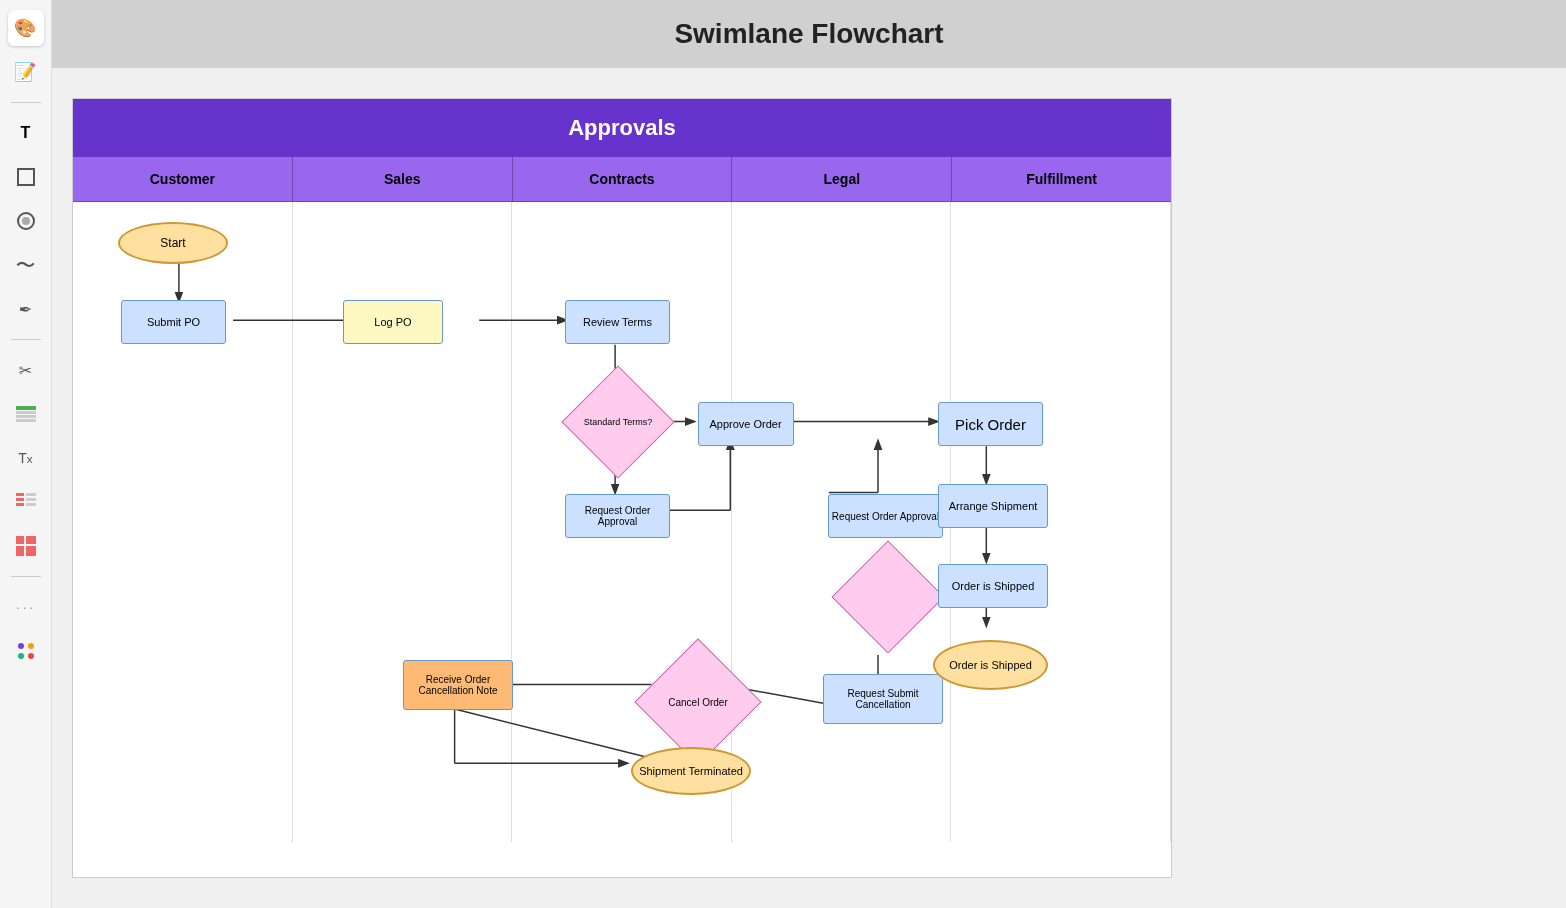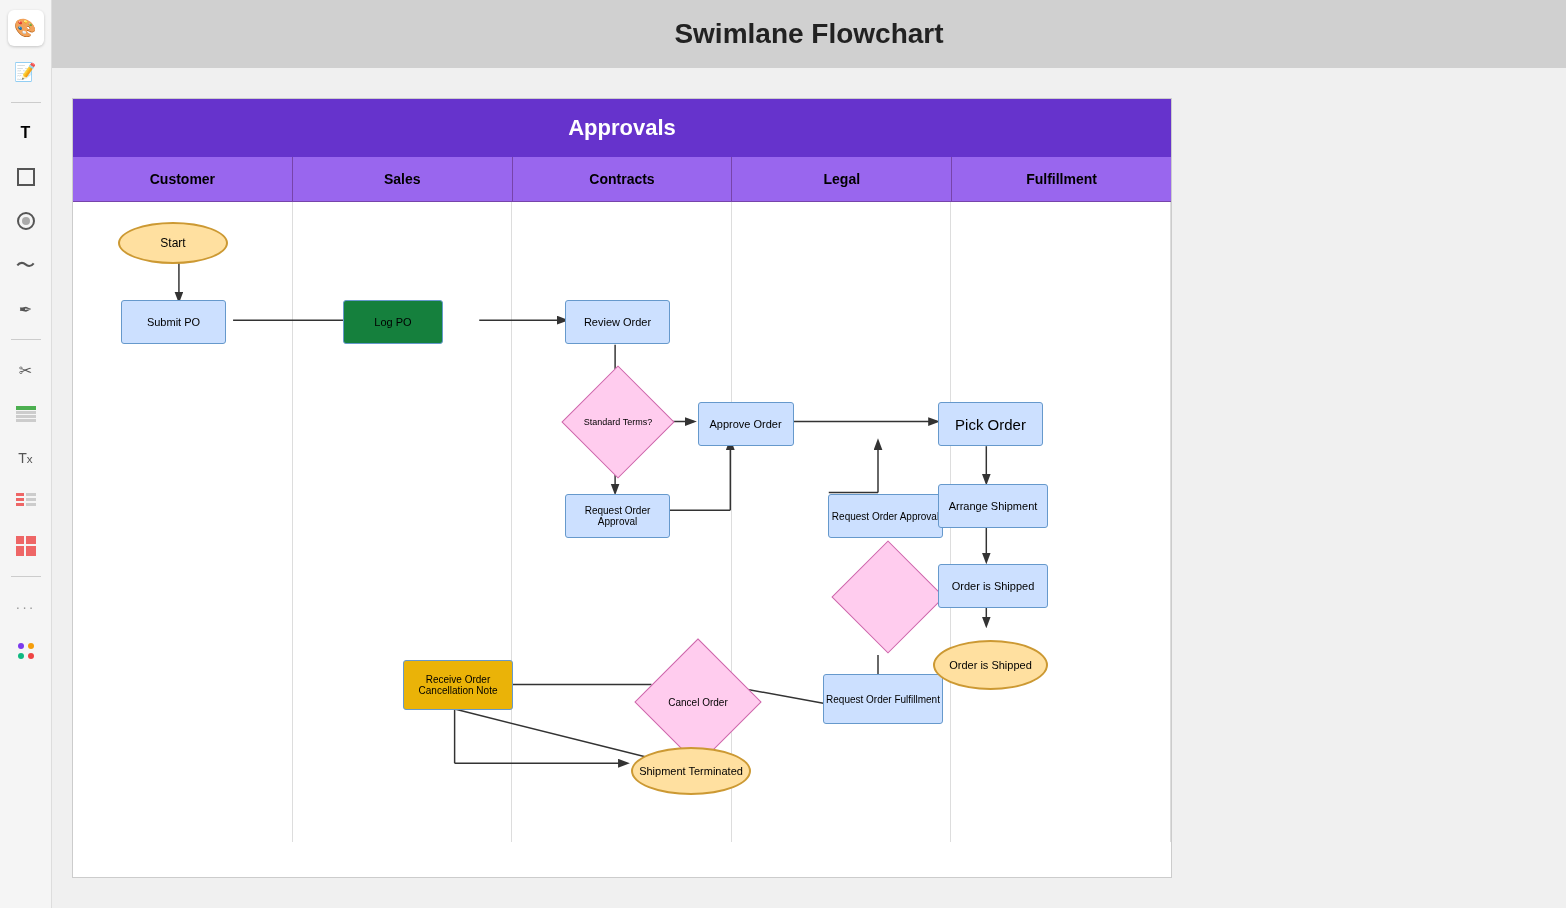--- a/index.html
+++ b/index.html
@@ -284,25 +284,25 @@
 
         <div class="fc-node" style="left:45px; top:20px; width:110px; height:42px;">
           <div style="background:#ffe0a0;border:2px solid #cc9933;border-radius:50%;width:110px;height:42px;display:flex;align-items:center;justify-content:center;font-size:12px;">Start</div>
         </div>
 
         <div class="fc-node" style="left:48px; top:98px; width:105px; height:44px;">
           <div style="background:#cce0ff;border:1.5px solid #6699cc;border-radius:3px;width:105px;height:44px;display:flex;align-items:center;justify-content:center;font-size:11px;text-align:center;">Submit PO</div>
         </div>
 
         <div class="fc-node" style="left:270px; top:98px; width:100px; height:44px;">
-          <div style="background:#15803d;border:1.5px solid #6699cc;border-radius:3px;width:100px;height:44px;display:flex;align-items:center;justify-content:center;font-size:11px;">Log PO</div>
+          <div style="background:#fef9c3;border:1.5px solid #6699cc;border-radius:3px;width:100px;height:44px;display:flex;align-items:center;justify-content:center;font-size:11px;">Log PO</div>
         </div>
 
         <div class="fc-node" style="left:492px; top:98px; width:105px; height:44px;">
-          <div style="background:#cce0ff;border:1.5px solid #6699cc;border-radius:3px;width:105px;height:44px;display:flex;align-items:center;justify-content:center;font-size:11px;">Review Order</div>
+          <div style="background:#cce0ff;border:1.5px solid #6699cc;border-radius:3px;width:105px;height:44px;display:flex;align-items:center;justify-content:center;font-size:11px;">Review Terms</div>
         </div>
 
         <div style="position:absolute;left:505px;top:180px;width:80px;height:80px;">
           <div style="width:80px;height:80px;transform:rotate(45deg);background:#ffccee;border:1.5px solid #cc66aa;position:absolute;top:0;left:0;"></div>
           <div style="position:absolute;width:80px;height:80px;display:flex;align-items:center;justify-content:center;font-size:9px;text-align:center;">Standard Terms?</div>
         </div>
 
         <div class="fc-node" style="left:620px; top:200px; width:105px; height:44px;">
           <div style="background:#cce0ff;border:1.5px solid #6699cc;border-radius:3px;width:96px;height:44px;display:flex;align-items:center;justify-content:center;font-size:11px;">Approve Order</div>
         </div>
@@ -313,30 +313,30 @@
 
         <div class="fc-node" style="left:755px; top:292px; width:115px; height:44px;">
           <div style="background:#cce0ff;border:1.5px solid #6699cc;border-radius:3px;width:115px;height:44px;display:flex;align-items:center;justify-content:center;font-size:10px;text-align:center;">Request Order Approval</div>
         </div>
 
         <div style="position:absolute;left:775px;top:355px;width:80px;height:80px;">
           <div style="width:80px;height:80px;transform:rotate(45deg);background:#ffccee;border:1.5px solid #cc66aa;position:absolute;top:0;left:0;"></div>
         </div>
 
         <div class="fc-node" style="left:750px; top:472px; width:120px; height:50px;">
-          <div style="background:#cce0ff;border:1.5px solid #6699cc;border-radius:3px;width:120px;height:50px;display:flex;align-items:center;justify-content:center;font-size:10px;text-align:center;">Request Order Fulfillment</div>
+          <div style="background:#cce0ff;border:1.5px solid #6699cc;border-radius:3px;width:120px;height:50px;display:flex;align-items:center;justify-content:center;font-size:10px;text-align:center;">Request Submit Cancellation</div>
         </div>
 
         <div style="position:absolute;left:580px;top:455px;width:90px;height:90px;">
           <div style="width:90px;height:90px;transform:rotate(45deg);background:#ffccee;border:1.5px solid #cc66aa;position:absolute;top:0;left:0;"></div>
           <div style="position:absolute;width:90px;height:90px;display:flex;align-items:center;justify-content:center;font-size:10px;text-align:center;">Cancel Order</div>
         </div>
 
         <div class="fc-node" style="left:330px; top:458px; width:110px; height:50px;">
-          <div style="background:#eab308;border:1.5px solid #6699cc;border-radius:3px;width:110px;height:50px;display:flex;align-items:center;justify-content:center;font-size:10px;text-align:center;">Receive Order Cancellation Note</div>
+          <div style="background:#fdba74;border:1.5px solid #6699cc;border-radius:3px;width:110px;height:50px;display:flex;align-items:center;justify-content:center;font-size:10px;text-align:center;">Receive Order Cancellation Note</div>
         </div>
 
         <div class="fc-node" style="left:558px; top:545px; width:120px; height:48px;">
           <div style="background:#ffe0a0;border:2px solid #cc9933;border-radius:50%;width:120px;height:48px;display:flex;align-items:center;justify-content:center;font-size:11px;text-align:center;">Shipment Terminated</div>
         </div>
 
         <div class="fc-node" style="left:865px; top:200px; width:105px; height:44px;">
           <div style="background:#cce0ff;border:1.5px solid #6699cc;border-radius:3px;width:105px;height:44px;display:flex;align-items:center;justify-content:center;font-size:15px;">Pick Order</div>
         </div>
 

